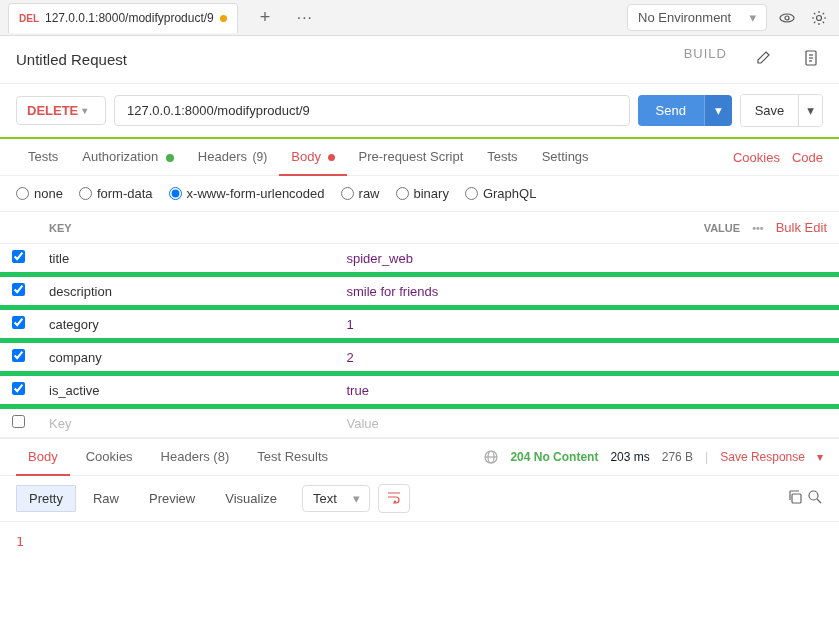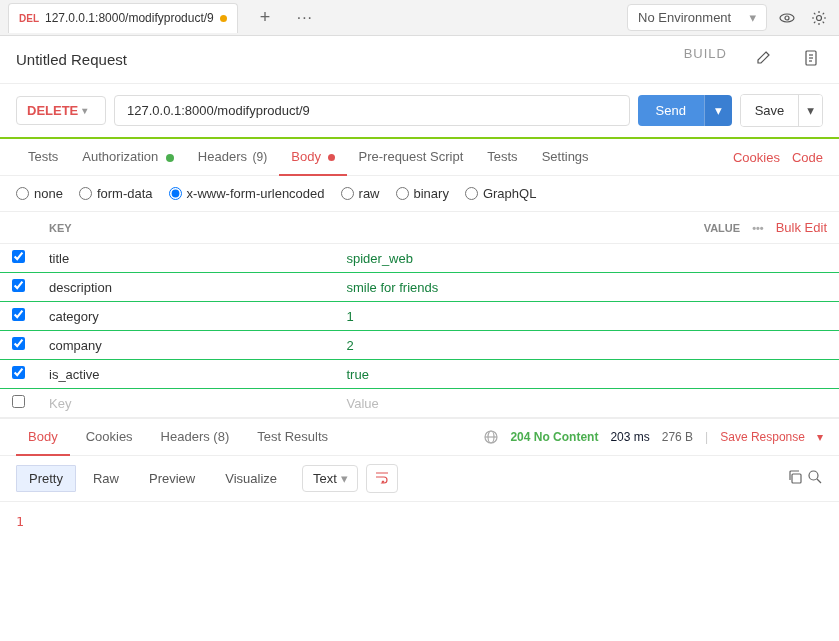--- a/index.html
+++ b/index.html
@@ -87,25 +87,25 @@
 
     
     .params-table { width: 100%; border-collapse: collapse; }
     .params-table th {
       text-align: left; padding: 8px 12px; font-size: 11px; font-weight: 600;
       color: #888; text-transform: uppercase; border-bottom: 1px solid #eee;
       background: #fff;
     }
     .th-actions { display: flex; align-items: center; justify-content: flex-end; gap: 12px; }
     .bulk-edit-btn { color: #e05252; font-size: 13px; cursor: pointer; background: none; border: none; }
-    .params-table td { padding: 6px 12px; border-bottom: 1px solid #22c55e; font-size: 13px; }
+    .params-table td { padding: 6px 12px; border-bottom: 5px solid #22c55e; font-size: 13px; }
     .params-table tr:last-child td { border-bottom: none; }
     .checkbox-cell { width: 32px; }
     .key-cell { color: #333; }
-    .value-cell { color: #15803d; }
+    .value-cell { color: #701a75; }
     .placeholder-text { color: #bbb; }
 
     
     .response-section { border-top: 2px solid #eee; }
     .res-tabs { display: flex; align-items: center; padding: 0 16px; border-bottom: 1px solid #eee; gap: 4px; }
     .res-tab {
       padding: 10px 12px; font-size: 13px; color: #666; cursor: pointer;
       border-bottom: 2px solid transparent; margin-bottom: -1px;
     }
     .res-tab.active { color: #e05252; border-bottom-color: #e05252; }
@@ -117,21 +117,21 @@
     .save-resp-arrow { color: #e05252; }
 
     
     .response-toolbar { display: flex; align-items: center; padding: 8px 16px; gap: 4px; border-bottom: 1px solid #eee; }
     .view-btn {
       padding: 5px 12px; border-radius: 1px; font-size: 13px; cursor: pointer;
       border: 1px solid transparent; background: none; color: #555;
     }
     .view-btn.active { background: #e8f0fe; color: #333; border-color: #d0d8ee; }
     .format-select {
-      display: flex; align-items: center; gap: 4px;
+      display: flex; align-items: center; gap: 16px;
       border: 1px solid #ddd; border-radius: 4px; padding: 5px 10px;
       background: #fff; cursor: pointer; font-size: 13px; color: #333; margin-left: 8px;
     }
     .wrap-btn { margin-left: 4px; background: none; border: 1px solid #ddd; border-radius: 4px; padding: 5px 8px; cursor: pointer; color: #e05252; }
     .copy-btn { margin-left: auto; background: none; border: none; cursor: pointer; color: #666; }
     .search-btn { background: none; border: none; cursor: pointer; color: #666; }
 
     
     .response-body { padding: 12px 16px; min-height: 80px; font-family: monospace; font-size: 13px; }
     .line-num { color: #e05252; margin-right: 12px; user-select: none; }

